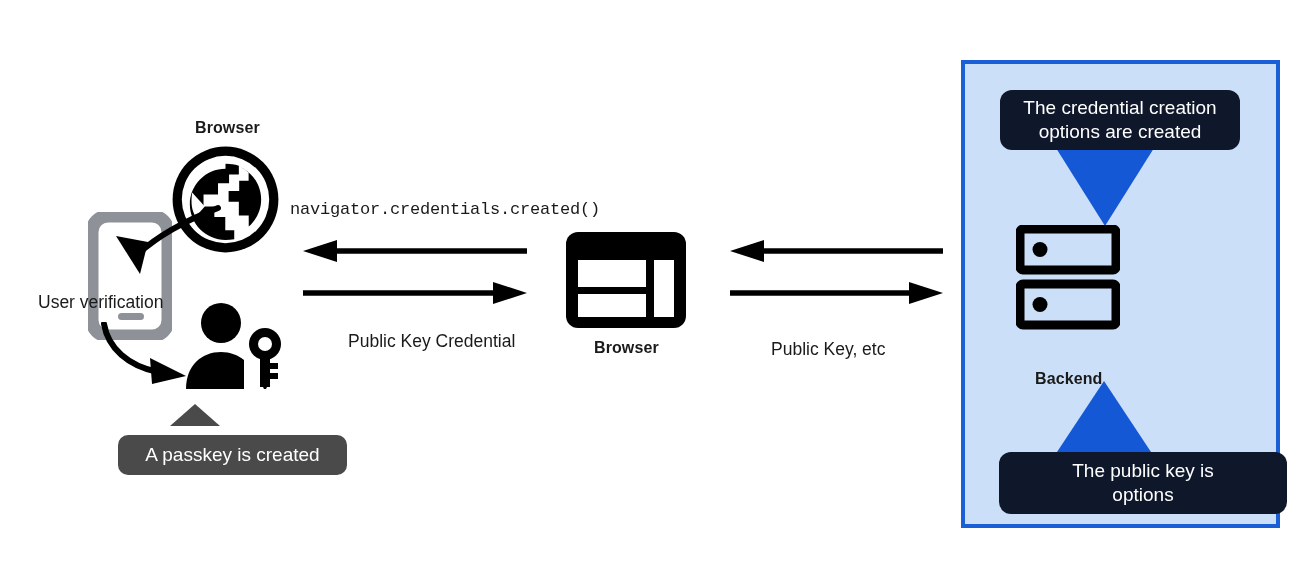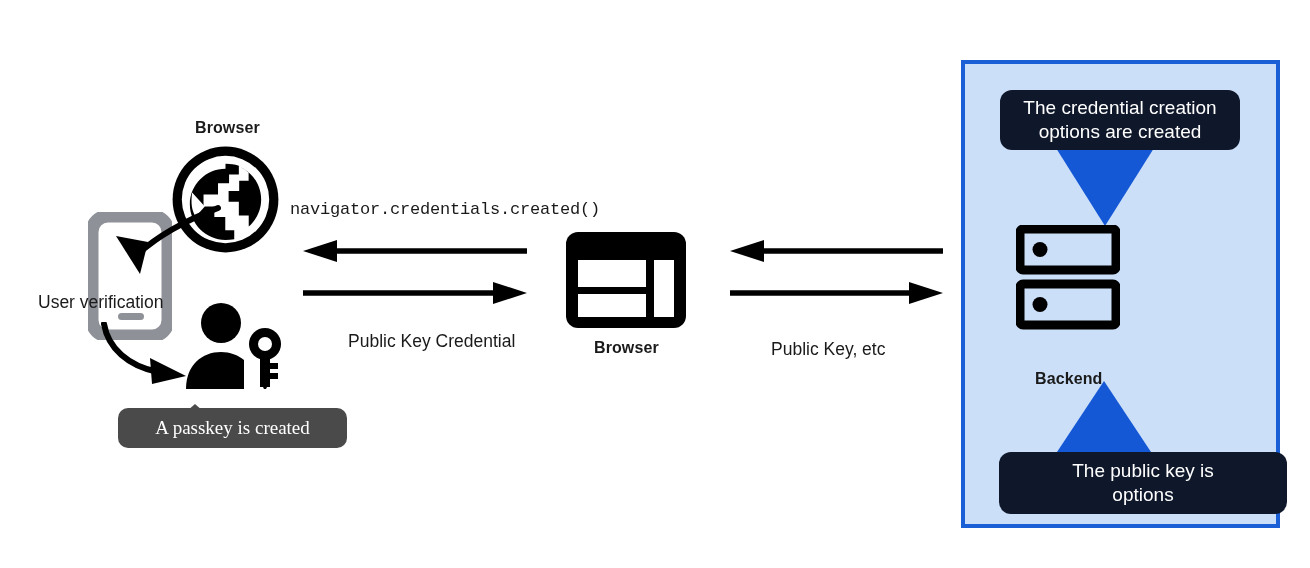--- a/index.html
+++ b/index.html
@@ -116,21 +116,21 @@
     <circle cx="79" cy="41" r="7" fill="#ffffff"></circle>
     <rect x="74" y="54" width="10" height="30" fill="#000000"></rect>
     <rect x="84" y="60" width="8" height="6" fill="#000000"></rect>
     <rect x="84" y="70" width="8" height="6" fill="#000000"></rect>
     <polygon points="74,78 84,78 79,88" fill="#000000"></polygon>
   </svg>
 
   <svg class="abs" style="left:170px; top:404px;" width="50" height="22" viewBox="0 0 50 22">
     <polygon points="25,0 50,22 0,22" fill="#4a4a4a"></polygon>
   </svg>
-  <div class="abs tooltip-dark" style="left:118px; top:408px; width:229px; height:40px;font-family:Liberation Serif, serif;">A passkey is created</div>
+  <div class="abs tooltip-dark" style="left:118px; top:435px; width:229px; height:40px;">A passkey is created</div>
 
   <div class="abs lbl-mono" style="left:290px; top:200px;">navigator.credentials.created()</div>
 
   <svg class="abs" style="left:303px; top:240px;" width="224" height="22" viewBox="0 0 224 22">
     <line x1="28" y1="11" x2="224" y2="11" stroke="#000000" stroke-width="5.5"></line>
     <polygon points="0,11 34,0 34,22" fill="#000000"></polygon>
   </svg>
 
   <svg class="abs" style="left:303px; top:282px;" width="224" height="22" viewBox="0 0 224 22">
     <line x1="0" y1="11" x2="196" y2="11" stroke="#000000" stroke-width="5.5"></line>

